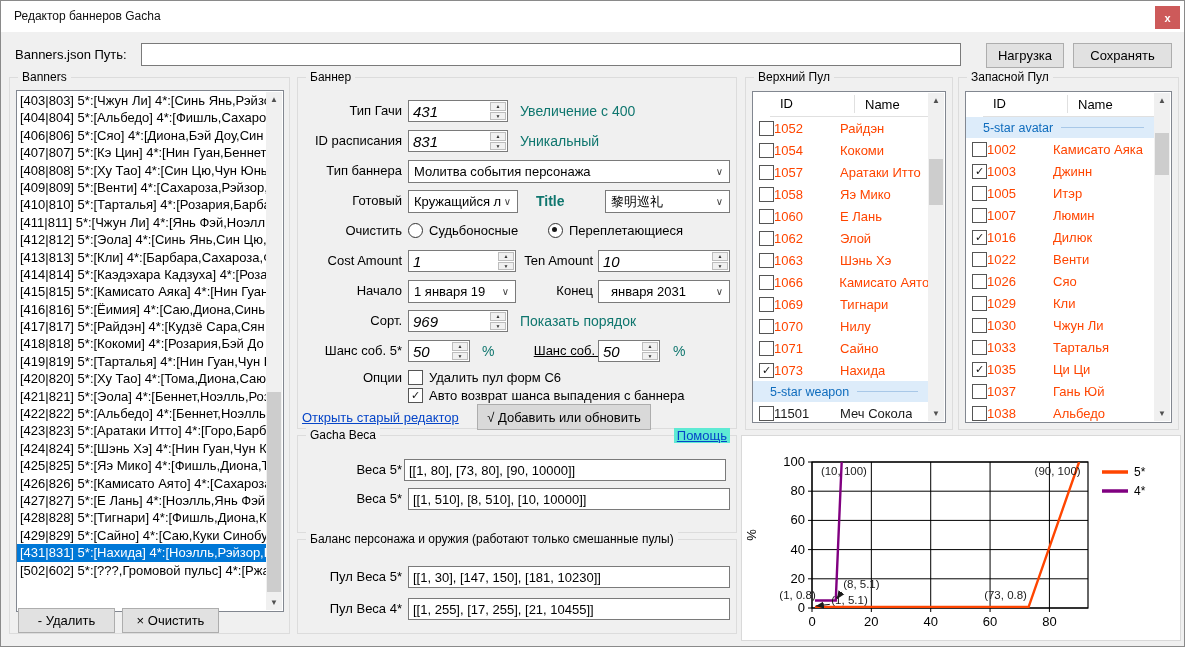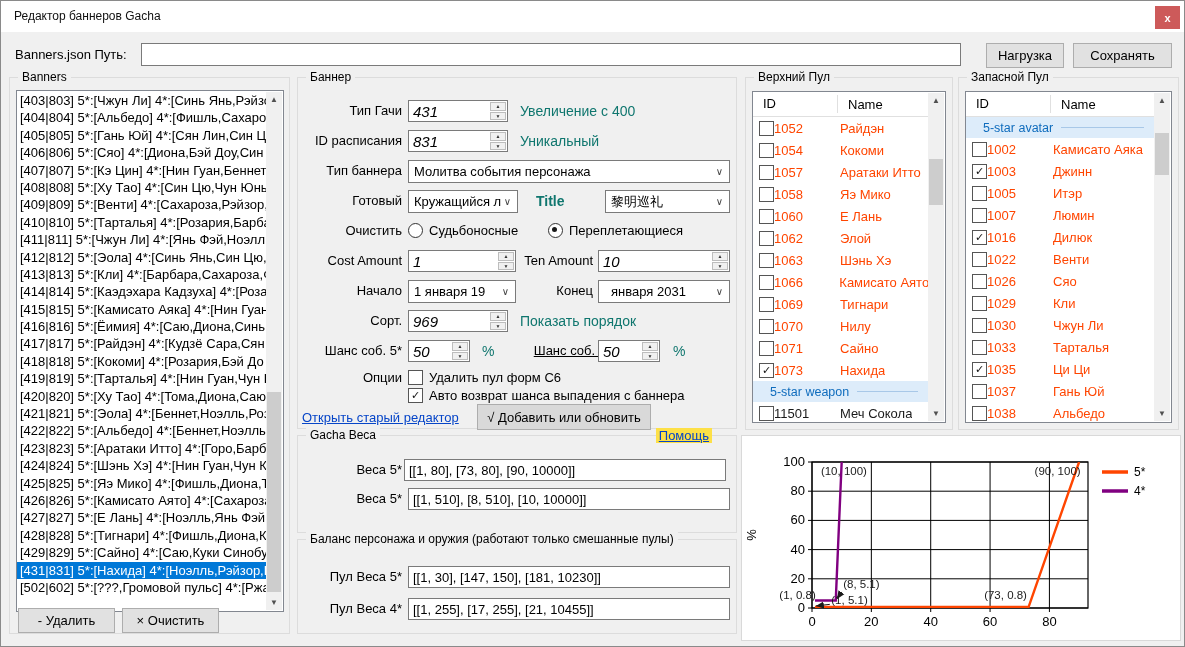--- a/index.html
+++ b/index.html
@@ -41,21 +41,21 @@
   .radio{width:13px;height:13px;border:1px solid #333;border-radius:50%;background:#fff;display:inline-block;position:relative;flex:none;}
   .radio.on::after{content:"";position:absolute;left:3px;top:3px;width:5px;height:5px;border-radius:50%;background:#1a1a1a;}
   .wcb{width:13px;height:13px;border:1px solid #555;background:#fff;display:inline-flex;align-items:center;justify-content:center;
     font-size:11px;color:#111;flex:none;line-height:13px;}
   .optrow{position:absolute;display:flex;align-items:center;gap:6px;font-size:13px;color:#000;}
   .link{font-size:13px;color:#0645c8;text-decoration:underline;cursor:pointer;white-space:nowrap;}
   .winput{position:absolute;border:1px solid #7a7a7a;background:#fff;font-size:13px;padding:1px 4px;height:18px;
     font-family:"Liberation Sans",sans-serif;}
   
   .pool{position:absolute;background:#fff;border:1px solid #828790;overflow:hidden;}
-  .pool-head{display:flex;height:24px;align-items:center;border-bottom:1px solid #e0e0e0;font-size:13px;color:#000;}
+  .pool-head{display:flex;height:24px;align-items:center;border-bottom:1px solid #e0e0e0;font-size:13px;color:#000;margin-left:17px;}
   .pool-col0{width:74px;padding-left:10px;border-right:1px solid #e0e0e0;height:18px;line-height:18px;}
   .pool-col1{padding-left:10px;}
   .pool-row{display:flex;height:22px;align-items:center;font-size:13px;cursor:default;}
   .pool-row .wcb{margin-left:6px;}
   .pool-id{color:#ff4500;margin-left:0;width:53px;}
   .pool-name{color:#ff4500;margin-left:13px;white-space:nowrap;overflow:hidden;}
   .pool-id.dark,.pool-name.dark{color:#1a1a1a;}
   .pool-sep{display:flex;height:21px;align-items:center;background:#ddecfa;color:#0f6cbd;font-size:12.5px;padding-left:17px;}
   .pool-sep i{flex:1;border-top:1px solid #a8c8e8;margin:0 10px 0 8px;}
   
@@ -76,21 +76,20 @@
   <input class="tb-input" value="" style="">
   <div class="btn" style="left:985px;top:42px;width:76px;height:23px;">Нагрузка</div>
   <div class="btn" style="left:1072px;top:42px;width:97px;height:23px;">Сохранять</div>
 
   <div class="gb" style="left:8px;top:76px;width:279px;height:555px;">
     <span class="gb-title">Banners</span>
     <div class="listbox" style="left:6px;top:12px;width:266px;height:520px;">
       <div class="list-inner" id="banners-list">
           <div class="list-item">[403|803] 5*:[Чжун Ли] 4*:[Синь Янь,Рэйзо</div>
           <div class="list-item">[404|804] 5*:[Альбедо] 4*:[Фишль,Сахароз</div>
-          <div class="list-item">[405|805] 5*:[Гань Юй] 4*:[Сян Лин,Син Ц</div>
           <div class="list-item">[406|806] 5*:[Сяо] 4*:[Диона,Бэй Доу,Син</div>
           <div class="list-item">[407|807] 5*:[Кэ Цин] 4*:[Нин Гуан,Беннет</div>
           <div class="list-item">[408|808] 5*:[Ху Тао] 4*:[Син Цю,Чун Юнь</div>
           <div class="list-item">[409|809] 5*:[Венти] 4*:[Сахароза,Рэйзор,</div>
           <div class="list-item">[410|810] 5*:[Тарталья] 4*:[Розария,Барба</div>
           <div class="list-item">[411|811] 5*:[Чжун Ли] 4*:[Янь Фэй,Ноэлл</div>
           <div class="list-item">[412|812] 5*:[Эола] 4*:[Синь Янь,Син Цю,</div>
           <div class="list-item">[413|813] 5*:[Кли] 4*:[Барбара,Сахароза,Ф</div>
           <div class="list-item">[414|814] 5*:[Каэдэхара Кадзуха] 4*:[Розар</div>
           <div class="list-item">[415|815] 5*:[Камисато Аяка] 4*:[Нин Гуан</div>
@@ -237,21 +236,21 @@
       <span class="wcb">✓</span>
       <span>Авто возврат шанса выпадения с баннера</span>
     </div>
 
     <span class="link" style="position:absolute;left:4px;top:332px;">Открыть старый редактор</span>
     <div class="btn" style="left:179px;top:326px;width:172px;height:24px;background:#d9d9d9;">√ Добавить или обновить</div>
   </div>
 
   <div class="gb" style="left:296px;top:434px;width:438px;height:96px;">
     <span class="gb-title">Gacha Веса</span>
-    <span class="link" style="position:absolute;top:-8px;right:24px;background:#fde047;padding:0 3px;">Помощь</span>
+    <span class="link" style="position:absolute;top:-8px;right:6px;background:#5eead4;padding:0 3px;">Помощь</span>
     <span class="flabel" style="top:23px;">Веса 5*</span>
     <input class="winput" style="left: 106px; top: 23px; width: 312px;" value="[[1, 80], [73, 80], [90, 10000]]">
     <span class="flabel" style="top:52px;">Веса 5*</span>
     <input class="winput" style="left: 110px; top: 52px; width: 312px;" value="[[1, 510], [8, 510], [10, 10000]]">
   </div>
 
   <div class="gb" style="left:296px;top:538px;width:438px;height:93px;">
     <span class="gb-title">Баланс персонажа и оружия (работают только смешанные пулы)</span>
     <span class="flabel" style="top:26px;">Пул Веса 5*</span>
     <input class="winput" style="left: 110px; top: 26px; width: 312px;" value="[[1, 30], [147, 150], [181, 10230]]">

